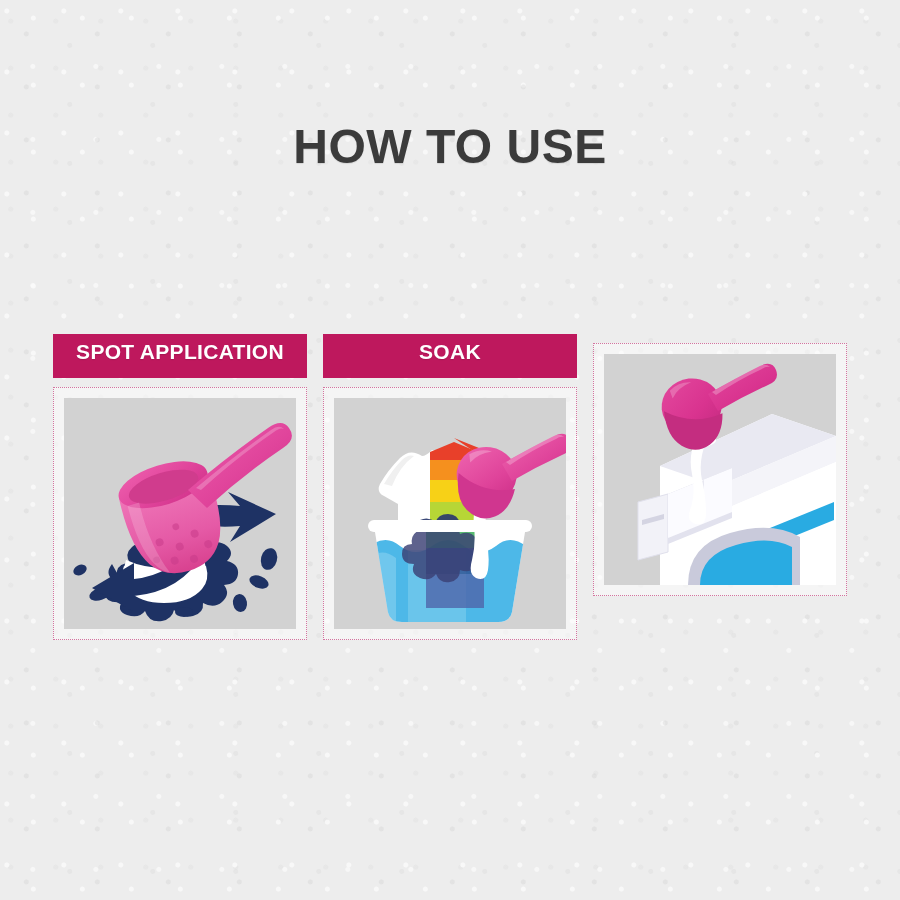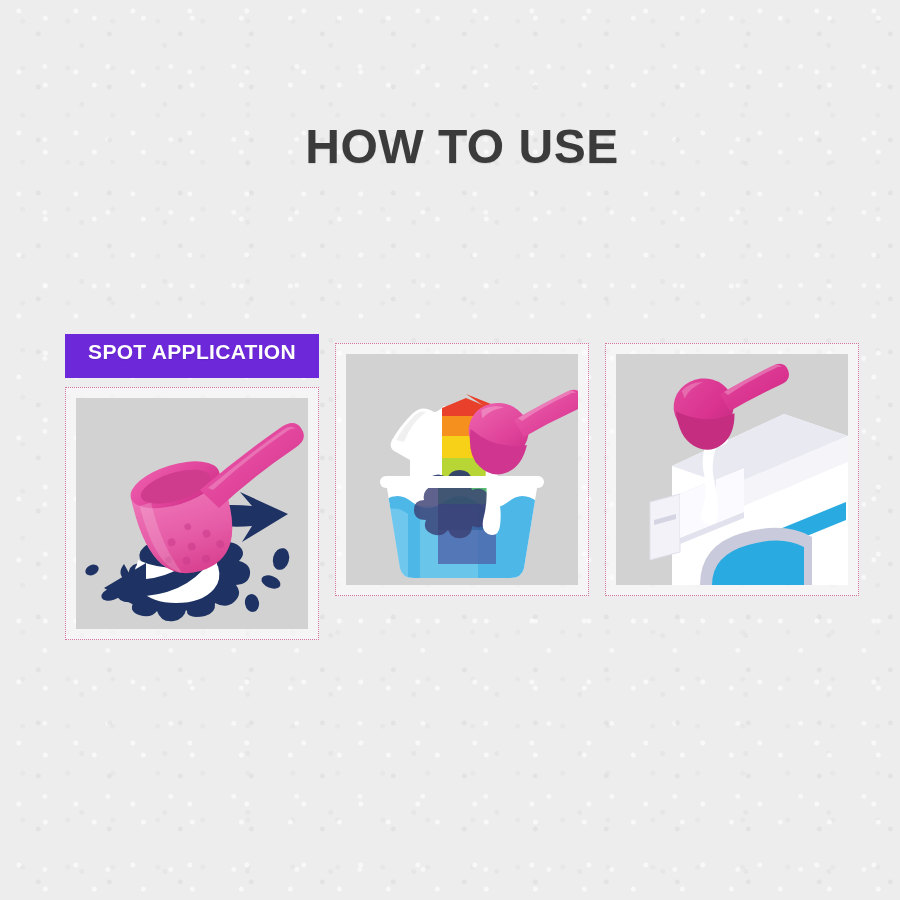--- a/index.html
+++ b/index.html
@@ -28,21 +28,20 @@
       radial-gradient(circle at 84% 77%, rgba(205,205,205,0.3) 0 2px, transparent 3px),
       radial-gradient(circle at 52% 91%, rgba(255,255,255,0.7) 0 2px, transparent 3px),
       radial-gradient(circle at 24% 45%, rgba(210,210,210,0.28) 0 2px, transparent 3px);
     background-size: 57px 61px, 71px 53px, 49px 67px, 83px 59px, 63px 73px, 45px 47px;
     opacity: 0.75;
   }
 
   .page {
     position: absolute;
     inset: 0;
-    margin-left: 12px;
   }
 
   
   .title {
     position: absolute;
     top: 119px;
     left: 0;
     width: 900px;
     text-align: center;
     font-size: 48px;
@@ -58,21 +57,21 @@
     top: 334px;
     left: 53px;
     width: 794px;
     display: flex;
     justify-content: space-between;
   }
 
   .step { width: 254px; }
 
   .step-label {
-    background: #6d28d9;
+    background: #be185d;
     color: #ffffff;
     font-size: 21px;
     font-weight: bold;
     letter-spacing: 0.3px;
     height: 44px;
     line-height: 35px;
     text-align: center;
     white-space: nowrap;
     text-shadow: 0 1px 1px rgba(0,0,0,0.12);
   }
@@ -170,20 +169,21 @@
             <g>
               <path d="M124 92 q40 -34 80 -62 q14 -10 21 0 q8 11 -6 20 q-40 27 -76 60 z" fill="url(#scoopG1)"></path>
               <path d="M132 90 q38 -32 75 -58 q8 -6 13 -1 q-4 -2 -10 3 q-38 26 -73 58 z" fill="#ffffff" opacity="0.22"></path>
             </g>
           </svg>
         </div>
       </div>
     </div>
 
     <div class="step">
+      <div class="step-label">SOAK</div>
       <div class="step-frame">
         <div class="art">
           <svg viewBox="0 0 232 231" xmlns="http://www.w3.org/2000/svg">
             <defs>
               <linearGradient id="scoopG2" x1="0" y1="0" x2="1" y2="1">
                 <stop offset="0%" stop-color="#ef66b0"></stop>
                 <stop offset="60%" stop-color="#df439a"></stop>
                 <stop offset="100%" stop-color="#cb2c85"></stop>
               </linearGradient>
               <clipPath id="basinClip">

